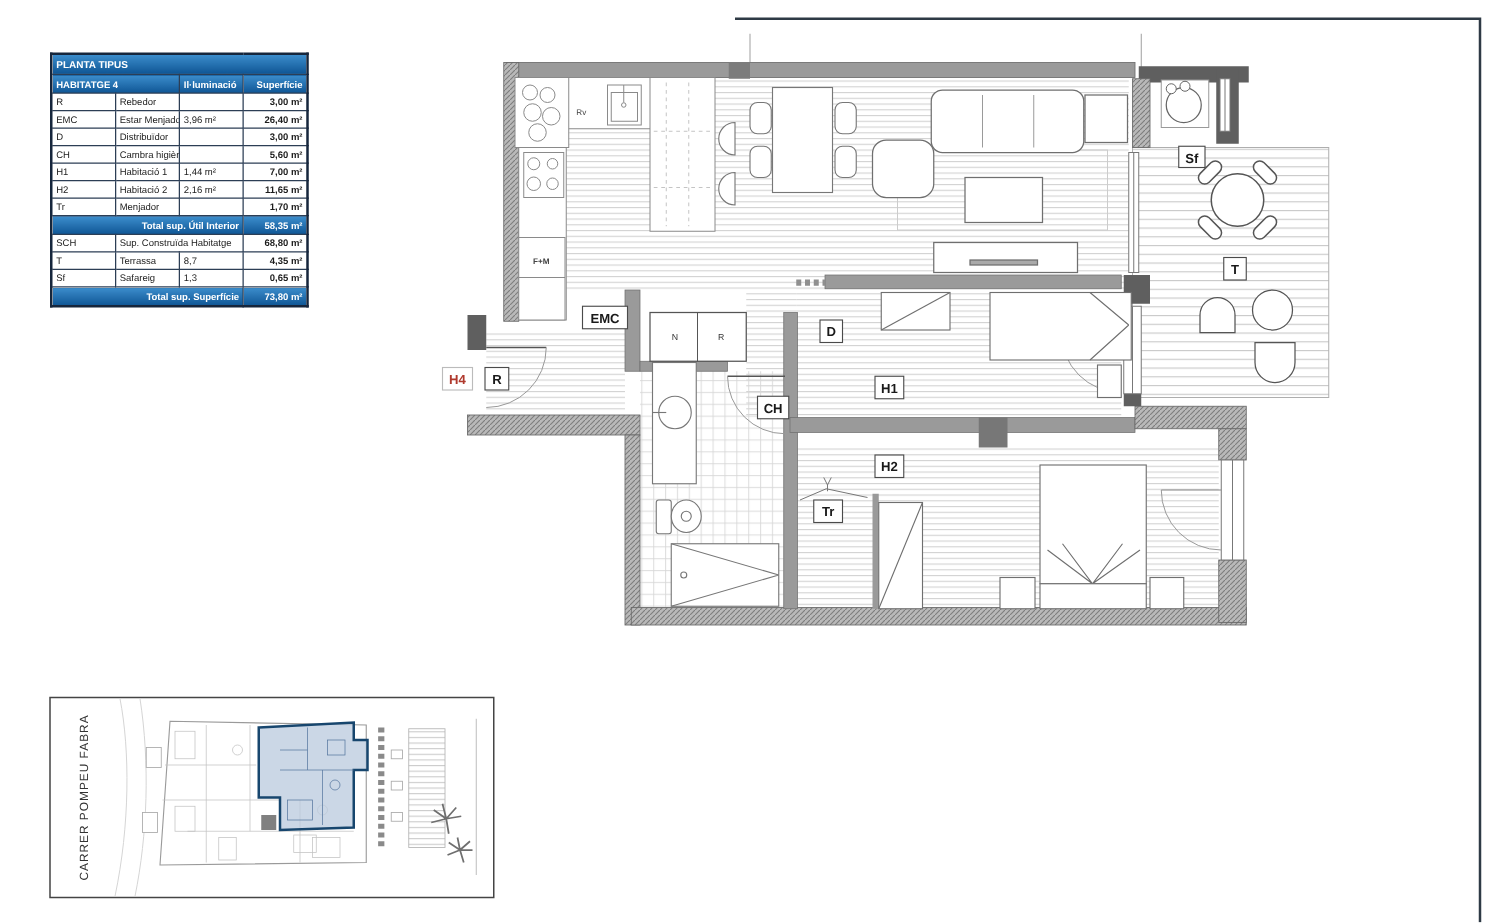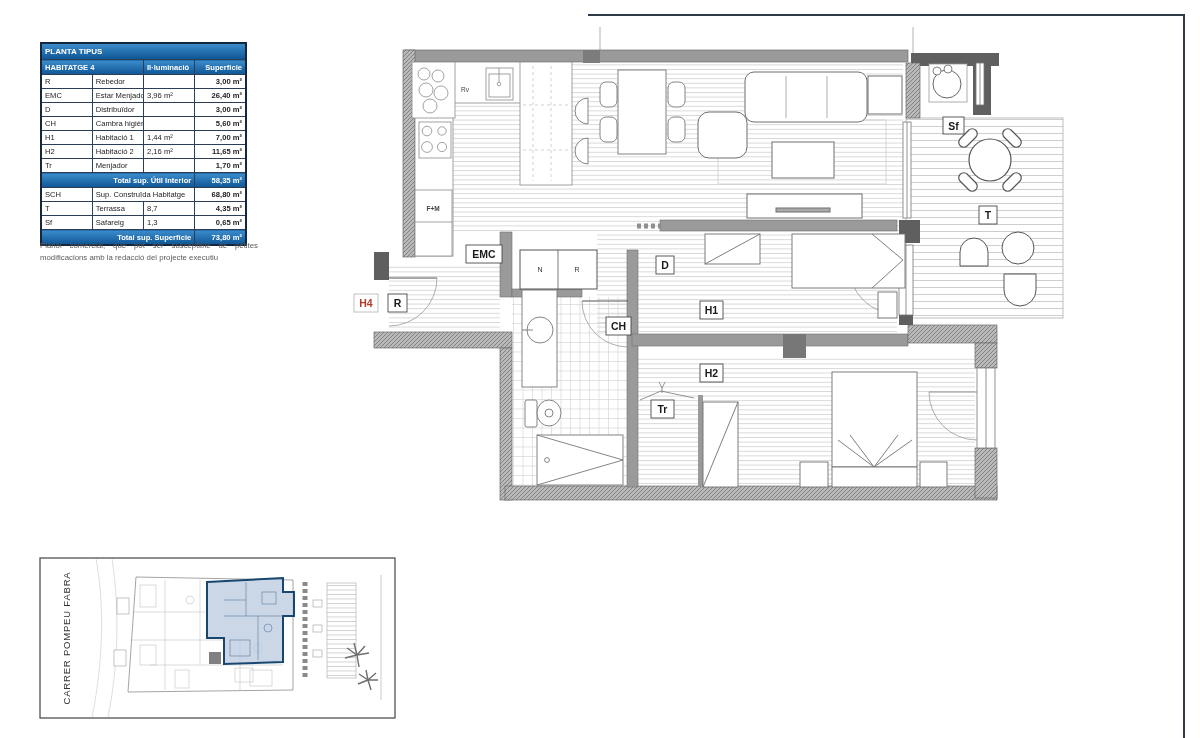--- a/index.html
+++ b/index.html
@@ -442,15 +442,14 @@
       <td class="c-area">0,65 m²</td>
     </tr>
     <tr class="blue total-row">
       <td colspan="3">Total sup. Superfície</td>
       <td class="c-area">73,80 m²</td>
     </tr>
   </tbody>
       </table>
 </div>
 
-<div class="note">Plànol comercial, que pot ser susceptible de petites modificacions amb la redacció del projecte executiu</div>
 
 </div>
 
 </body></html>

